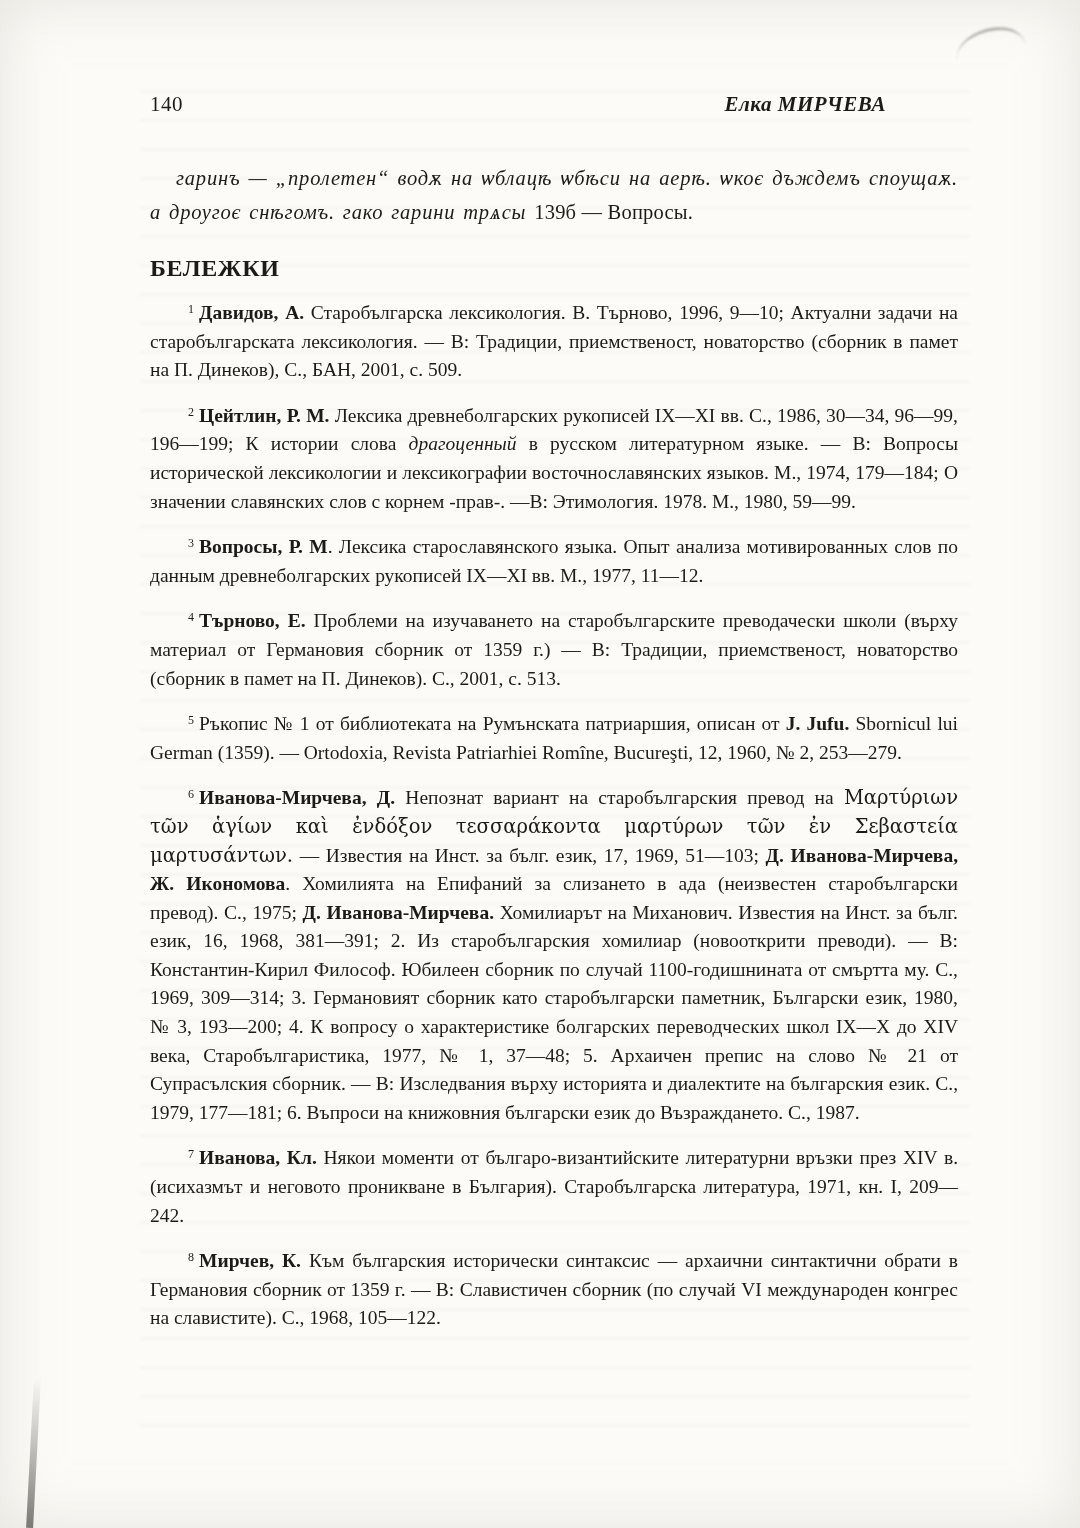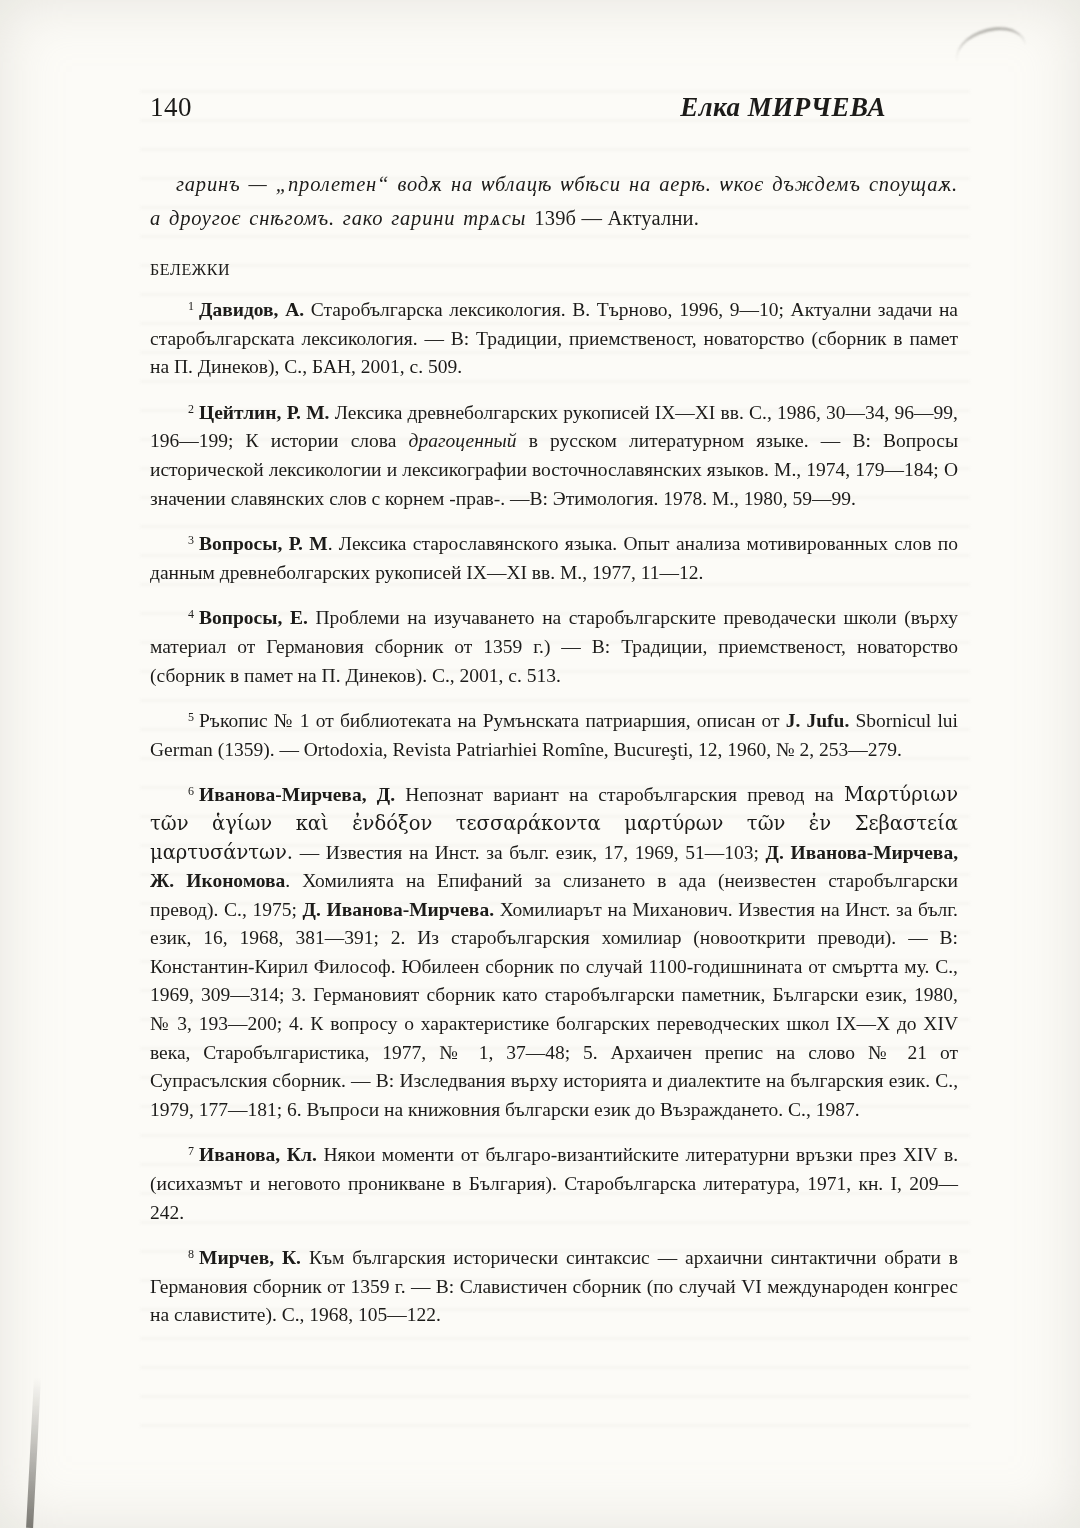--- a/index.html
+++ b/index.html
@@ -35,41 +35,41 @@
     position:absolute;left:30px;bottom:0;width:7px;height:150px;
     background:linear-gradient(180deg, rgba(60,58,52,0), rgba(60,58,52,.65));
     transform:rotate(3deg);
     filter:blur(.6px);
   }
   .content{
     position:absolute;left:150px;top:92px;width:808px;
   }
   .header-row{
     display:flex;justify-content:space-between;align-items:baseline;
-    font-size:27px;
+    font-size:21px;
     margin-bottom:44px;
   }
   .page-number{letter-spacing:.5px;}
   .running-author{
     font-style:italic;font-weight:bold;
     margin-right:72px;letter-spacing:.5px;
   }
   .epigraph{
     font-size:20.5px;line-height:34px;
     text-align:justify;
     margin:0 0 26px 0;
     text-indent:26px;
   }
   .slav{
     font-style:italic;font-weight:400;letter-spacing:.8px;
     word-spacing:2px;
   }
   .roman{font-style:normal;font-weight:normal;letter-spacing:.2px;}
   .notes-heading{
-    font-size:16px;font-weight:normal;letter-spacing:.6px;
+    font-size:24px;font-weight:bold;letter-spacing:.6px;
     margin:0 0 14px 0;
   }
   .note{
     font-size:19.5px;line-height:28.6px;
     text-align:justify;
     margin:17px 0 6px 0;
     text-indent:38px;
   }
   .note .b{font-weight:bold;}
   .note .i{font-style:italic;}
@@ -87,29 +87,29 @@
   <div class="artifact-top-right"></div>
   <div class="artifact-bottom-left"></div>
 
   <div class="content">
 
     <div class="header-row">
       <span class="page-number">140</span>
       <span class="running-author">Елка МИРЧЕВА</span>
     </div>
 
-    <p class="epigraph"><span class="slav">гаринъ — „пролетен“ водѫ на ѡблацѣ ѡбѣси на аерѣ. ѡкоє дъждемъ споущаѫ. а дроугоє снѣгомъ. гако гарини трѧсы </span><span class="roman">139б — Актуални.</span></p>
+    <p class="epigraph"><span class="slav">гаринъ — „пролетен“ водѫ на ѡблацѣ ѡбѣси на аерѣ. ѡкоє дъждемъ споущаѫ. а дроугоє снѣгомъ. гако гарини трѧсы </span><span class="roman">139б — Вопросы.</span></p>
 
     <h2 class="notes-heading">БЕЛЕЖКИ</h2>
 
     <div>
         <p class="note"><sup class="note-num">1</sup><span class="b">Давидов, А.</span><span> Старобългарска лексикология. В. Търново, 1996, 9—10; Актуални задачи на старобългарската лексикология. — В: Традиции, приемственост, новаторство (сборник в памет на П. Динеков), С., БАН, 2001, с. 509.</span></p>
         <p class="note"><sup class="note-num">2</sup><span class="b">Цейтлин, Р. М.</span><span>  Лексика древнеболгарских рукописей IX—XI вв. С., 1986, 30—34, 96—99, 196—199; К истории слова </span><span class="i">драгоценный</span><span> в русском литературном языке. — В: Вопросы исторической лексикологии и лексикографии восточнославянских языков. М., 1974, 179—184; О значении славянских слов с корнем -прав-. —В: Этимология. 1978. М., 1980, 59—99.</span></p>
         <p class="note"><sup class="note-num">3</sup><span class="b">Вопросы, Р. М</span><span>. Лексика старославянского языка. Опыт анализа мотивированных слов по данным древнеболгарских рукописей IX—XI вв. М., 1977, 11—12.</span></p>
-        <p class="note"><sup class="note-num">4</sup><span class="b">Вопросы, Е.</span><span> Проблеми на изучаването на старобългарските преводачески школи (върху материал от Германовия сборник от 1359 г.) — В: Традиции, приемственост, новаторство (сборник в памет на П. Динеков). С., 2001, с. 513.</span></p>
+        <p class="note"><sup class="note-num">4</sup><span class="b">Търново, Е.</span><span> Проблеми на изучаването на старобългарските преводачески школи (върху материал от Германовия сборник от 1359 г.) — В: Традиции, приемственост, новаторство (сборник в памет на П. Динеков). С., 2001, с. 513.</span></p>
         <p class="note"><sup class="note-num">5</sup><span>Ръкопис № 1 от библиотеката на Румънската патриаршия, описан от </span><span class="b">J. Jufu.</span><span> Sbornicul lui German (1359). — Ortodoxia, Revista Patriarhiei Romîne, Bucureşti, 12, 1960, № 2, 253—279.</span></p>
         <p class="note"><sup class="note-num">6</sup><span class="b">Иванова-Мирчева, Д.</span><span> Непознат вариант на старобългарския превод на </span><span class="greek">Μαρτύριων τῶν ἁγίων καὶ ἐνδόξον τεσσαράκοντα μαρτύρων τῶν ἐν Σεβαστεία μαρτυσάντων.</span><span> — Известия на Инст. за бълг. език, 17, 1969, 51—103; </span><span class="b">Д. Иванова-Мирчева, Ж. Икономова</span><span>. Хомилията на Епифаний за слизането в ада (неизвестен старобългарски превод). С., 1975; </span><span class="b">Д. Иванова-Мирчева.</span><span> Хомилиарът на Миханович. Известия на Инст. за бълг. език, 16, 1968, 381—391; 2. Из старобългарския хомилиар (новооткрити преводи). — В: Константин-Кирил Философ. Юбилеен сборник по случай 1100-годишнината от смъртта му. С., 1969, 309—314; 3. Германовият сборник като старобългарски паметник, Български език, 1980, № 3, 193—200; 4. К вопросу о характеристике болгарских переводческих школ IX—X до XIV века, Старобългаристика, 1977, № 1, 37—48; 5. Архаичен препис на слово № 21 от Супрасълския сборник. — В: Изследвания върху историята и диалектите на българския език. С., 1979, 177—181; 6. Въпроси на книжовния български език до Възраждането. С., 1987.</span></p>
         <p class="note"><sup class="note-num">7</sup><span class="b">Иванова, Кл.</span><span> Някои моменти от българо-византийските литературни връзки през XIV в. (исихазмът и неговото проникване в България). Старобългарска литература, 1971, кн. I, 209—242.</span></p>
         <p class="note"><sup class="note-num">8</sup><span class="b">Мирчев, К.</span><span> Към българския исторически синтаксис — архаични синтактични обрати в Германовия сборник от 1359 г. — В: Славистичен сборник (по случай VI международен конгрес на славистите). С., 1968, 105—122.</span></p>
       </div>
 
   </div>
 </div>
 
 </body></html>

